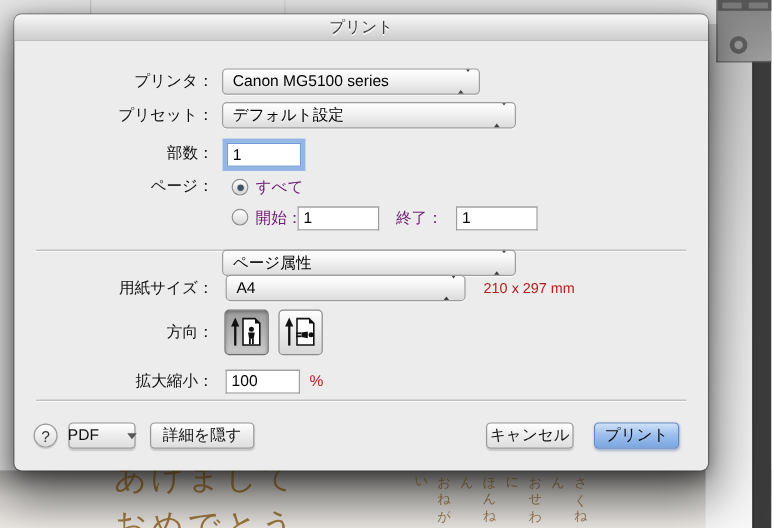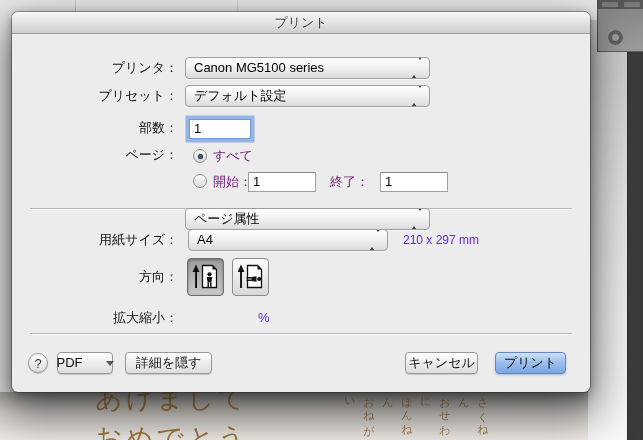--- a/index.html
+++ b/index.html
@@ -64,21 +64,21 @@
   .radio { position:absolute; width:14px; height:14px; border-radius:50%;
         border:1px solid #8f8f8f; background:linear-gradient(180deg,#fefefe,#d8d8d8);
         box-shadow:inset 0 1px 1px rgba(255,255,255,.9); }
   .radio.selected::after { content:""; position:absolute; left:3.5px; top:3.5px; width:5px; height:5px;
         border-radius:50%; background:#3f5368; box-shadow:0 0 1px #263445; }
   .radio-text { position:absolute; font-size:13px; color:#701a75; height:16px; line-height:16px; white-space:nowrap; }
 
   .sep { position:absolute; left:18px; width:542px; height:1px; background:#b9b9b9;
         box-shadow:0 1px 0 rgba(255,255,255,.7); }
 
-  .dims { position:absolute; font-size:12px; color:#6d28d9; height:22px; line-height:22px; }
+  .dims { position:absolute; font-size:12px; color:#b91c1c; height:22px; line-height:22px; }
 
   
   .orient { position:absolute; width:37px; height:38px; border:1px solid #8c8c8c; border-radius:4px;
         background:linear-gradient(180deg,#fdfdfd,#d8d8d8); display:flex; align-items:center; justify-content:center; }
   .orient.selected { background:linear-gradient(180deg,#9d9d9d,#c9c9c9); border-color:#6e6e6e;
         box-shadow:inset 0 1px 3px rgba(0,0,0,.35); }
 
   
   .btn { position:absolute; height:22px; border:1px solid #999; border-radius:4px;
         background:linear-gradient(180deg,#ffffff 0%,#ececec 50%,#dedede 100%);
@@ -124,21 +124,21 @@
     <div class="gear"></div>
   </div>
 
   <div class="dialog">
 
     <div class="titlebar">
       <span>プリント</span>
     </div>
 
     <div class="lbl" style="top:45px;">プリンタ：</div>
-    <div class="popup" style="left:173px; top:45px; width:245px;">
+    <div class="popup" style="left:173px; top:45px; width:215px;">
       <span>Canon MG5100 series</span>
       <span class="steppers">
         <span class="tri-up"></span><span class="tri-down"></span>
       </span>
     </div>
 
     <div class="lbl" style="top:73px;">プリセット：</div>
     <div class="popup" style="left:173px; top:73px; width:245px;">
       <span>デフォルト設定</span>
       <span class="steppers">
@@ -204,20 +204,21 @@
         <g fill="#111" transform="rotate(90 17.5 17)">
           <circle cx="17.5" cy="12.3" r="2.1"></circle>
           <path d="M14.7,15 h5.6 l-0.9,5.2 h-3.8 z"></path>
           <rect x="15.5" y="20.2" width="1.5" height="4.6"></rect>
           <rect x="18" y="20.2" width="1.5" height="4.6"></rect>
         </g>
       </svg>
     </div>
 
     <div class="lbl" style="top:295px;">拡大縮小：</div>
+    <div class="field" style="left:176px; top:296px; width:62px;">100</div>
     <div class="dims" style="left:246px; top:295px; font-size:13px;">%</div>
 
     <div class="sep" style="top:321px;"></div>
     <div class="help-btn" style="left:16px; top:341px;">?</div>
     <div class="btn pdf-btn" style="left:45px; top:340px; width:56px;">
       <span>PDF</span>
       <span class="pdf-arrow"></span>
     </div>
     <div class="btn" style="left:113px; top:340px; width:87px;">詳細を隠す</div>
     <div class="btn" style="left:393px; top:340px; width:73px;">キャンセル</div>

